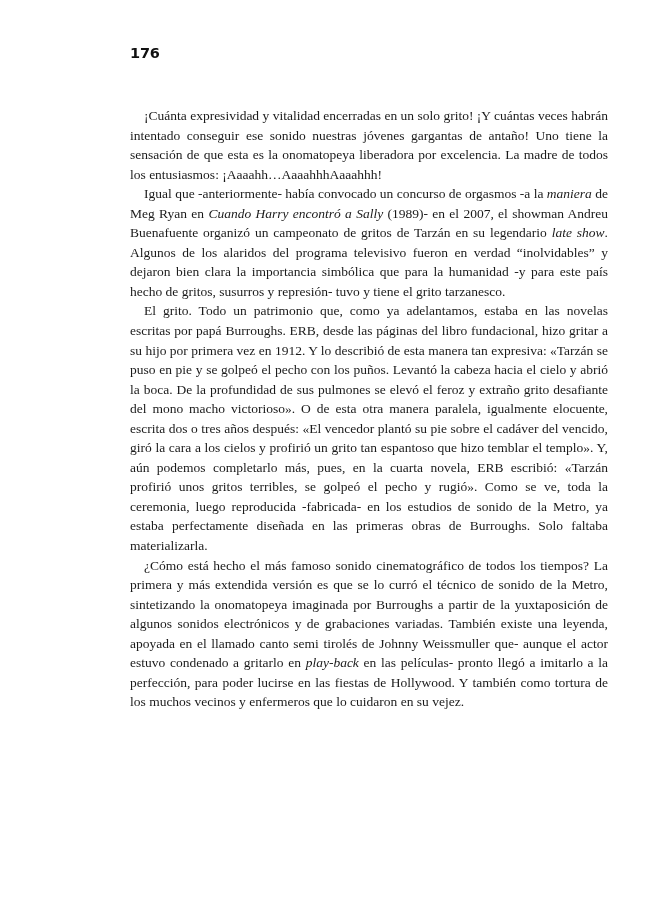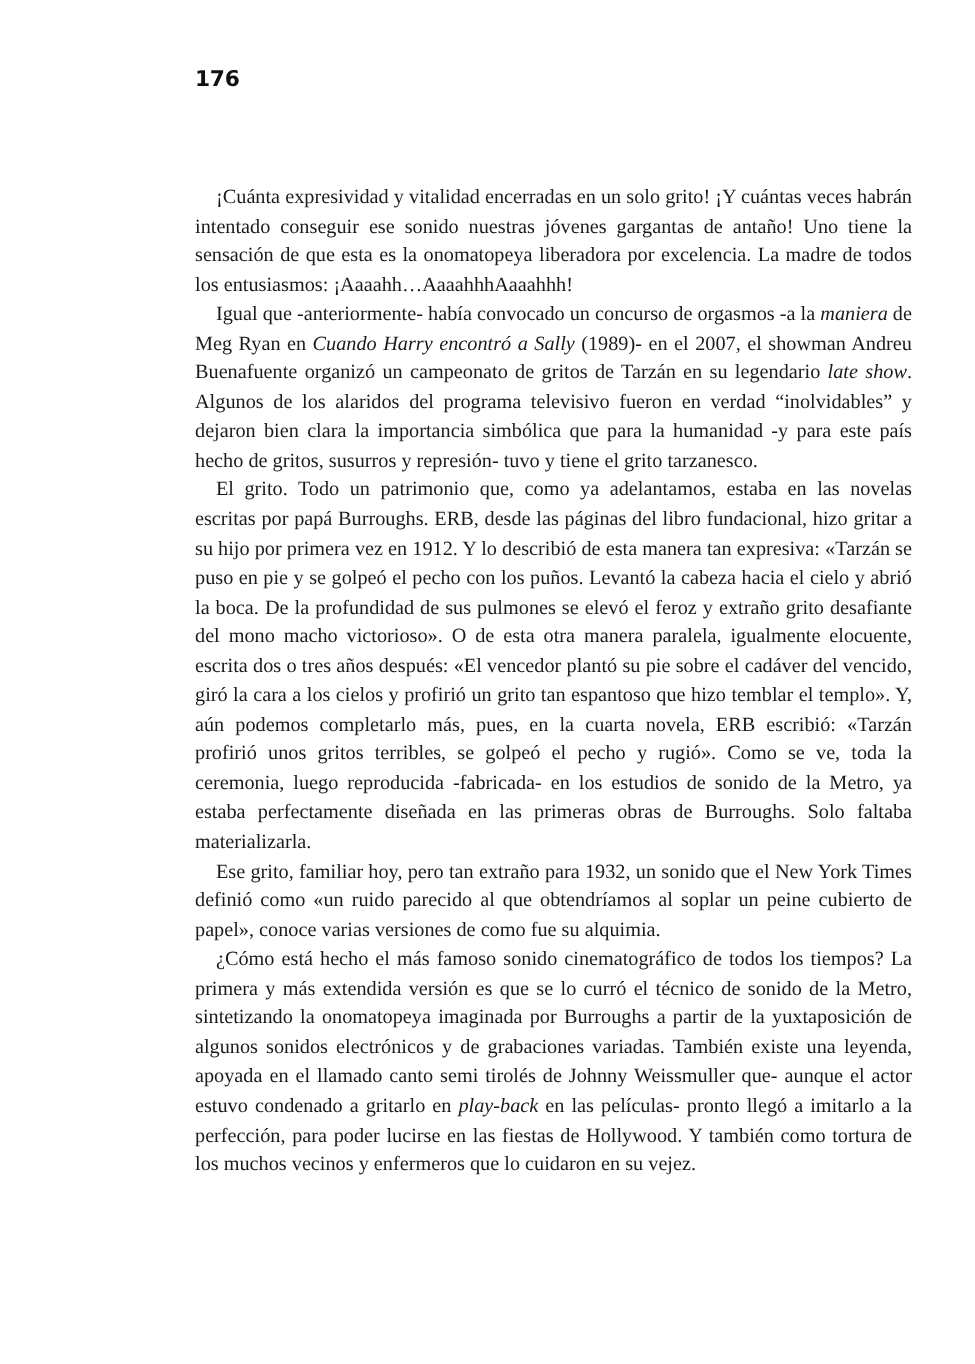--- a/index.html
+++ b/index.html
@@ -43,21 +43,21 @@
     font-size: 12.6px;
     letter-spacing: 2.05px;
     color: #b7b7b7;
     white-space: nowrap;
   }
 
   
   .textblock {
     position: absolute;
     left: 86px;
-    top: 121px;
+    top: 106px;
     width: 478px;
   }
   .textblock p {
     margin: 0;
     font-size: 13.5px;
     line-height: 19.55px;
     text-align: justify;
     text-justify: inter-word;
     text-indent: 14px;
     hyphens: manual;
@@ -74,17 +74,16 @@
 <div class="page">
 
   <div class="running-head">
     <span class="folio">176</span>
   </div>
 
   <div class="textblock">
       <p><span>¡Cuánta expresividad y vitalidad encerradas en un solo grito! ¡Y cuántas veces habrán intentado conseguir ese sonido nuestras jóvenes gargantas de antaño! Uno tiene la sensación de que esta es la onomatopeya liberadora por excelencia. La madre de todos los entusiasmos: ¡Aaaahh…AaaahhhAaaahhh!</span></p>
       <p><span>Igual que -anteriormente- había convocado un concurso de orgasmos -a la </span><i>maniera</i><span> de Meg Ryan en </span><i>Cuando Harry encontró a Sally</i><span> (1989)- en el 2007, el showman Andreu Buenafuente organizó un campeonato de gritos de Tarzán en su legendario </span><i>late show</i><span>. Algunos de los alaridos del programa televisivo fueron en verdad “inolvidables” y dejaron bien clara la importancia simbólica que para la humanidad -y para este país hecho de gritos, susurros y represión- tuvo y tiene el grito tarzanesco.</span></p>
       <p><span>El grito. Todo un patrimonio que, como ya adelantamos, estaba en las novelas escritas por papá Burroughs. ERB, desde las páginas del libro fundacional, hizo gritar a su hijo por primera vez en 1912. Y lo describió de esta manera tan expresiva: «Tarzán se puso en pie y se golpeó el pecho con los puños. Levantó la cabeza hacia el cielo y abrió la boca. De la profundidad de sus pulmones se elevó el feroz y extraño grito desafiante del mono macho victorioso». O de esta otra manera paralela, igualmente elocuente, escrita dos o tres años después: «El vencedor plantó su pie sobre el cadáver del vencido, giró la cara a los cielos y profirió un grito tan espantoso que hizo temblar el templo». Y, aún podemos completarlo más, pues, en la cuarta novela, ERB escribió: «Tarzán profirió unos gritos terribles, se golpeó el pecho y rugió». Como se ve, toda la ceremonia, luego reproducida -fabricada- en los estudios de sonido de la Metro, ya estaba perfectamente diseñada en las primeras obras de Burroughs. Solo faltaba materializarla.</span></p>
-      <p><span>Ese grito, familiar hoy, pero tan extraño para 1932, un sonido que el New York Times definió como «un ruido parecido al que obtendríamos al soplar un peine cubierto de papel», conoce varias versiones de como fue su alquimia.</span></p>
       <p><span>¿Cómo está hecho el más famoso sonido cinematográfico de todos los tiempos? La primera y más extendida versión es que se lo curró el técnico de sonido de la Metro, sintetizando la onomatopeya imaginada por Burroughs a partir de la yuxtaposición de algunos sonidos electrónicos y de grabaciones variadas. También existe una leyenda, apoyada en el llamado canto semi tirolés de Johnny Weissmuller que- aunque el actor estuvo condenado a gritarlo en </span><i>play-back</i><span> en las películas- pronto llegó a imitarlo a la perfección, para poder lucirse en las fiestas de Hollywood. Y también como tortura de los muchos vecinos y enfermeros que lo cuidaron en su vejez.</span></p>
     </div>
 
 </div>
 
 </body></html>

